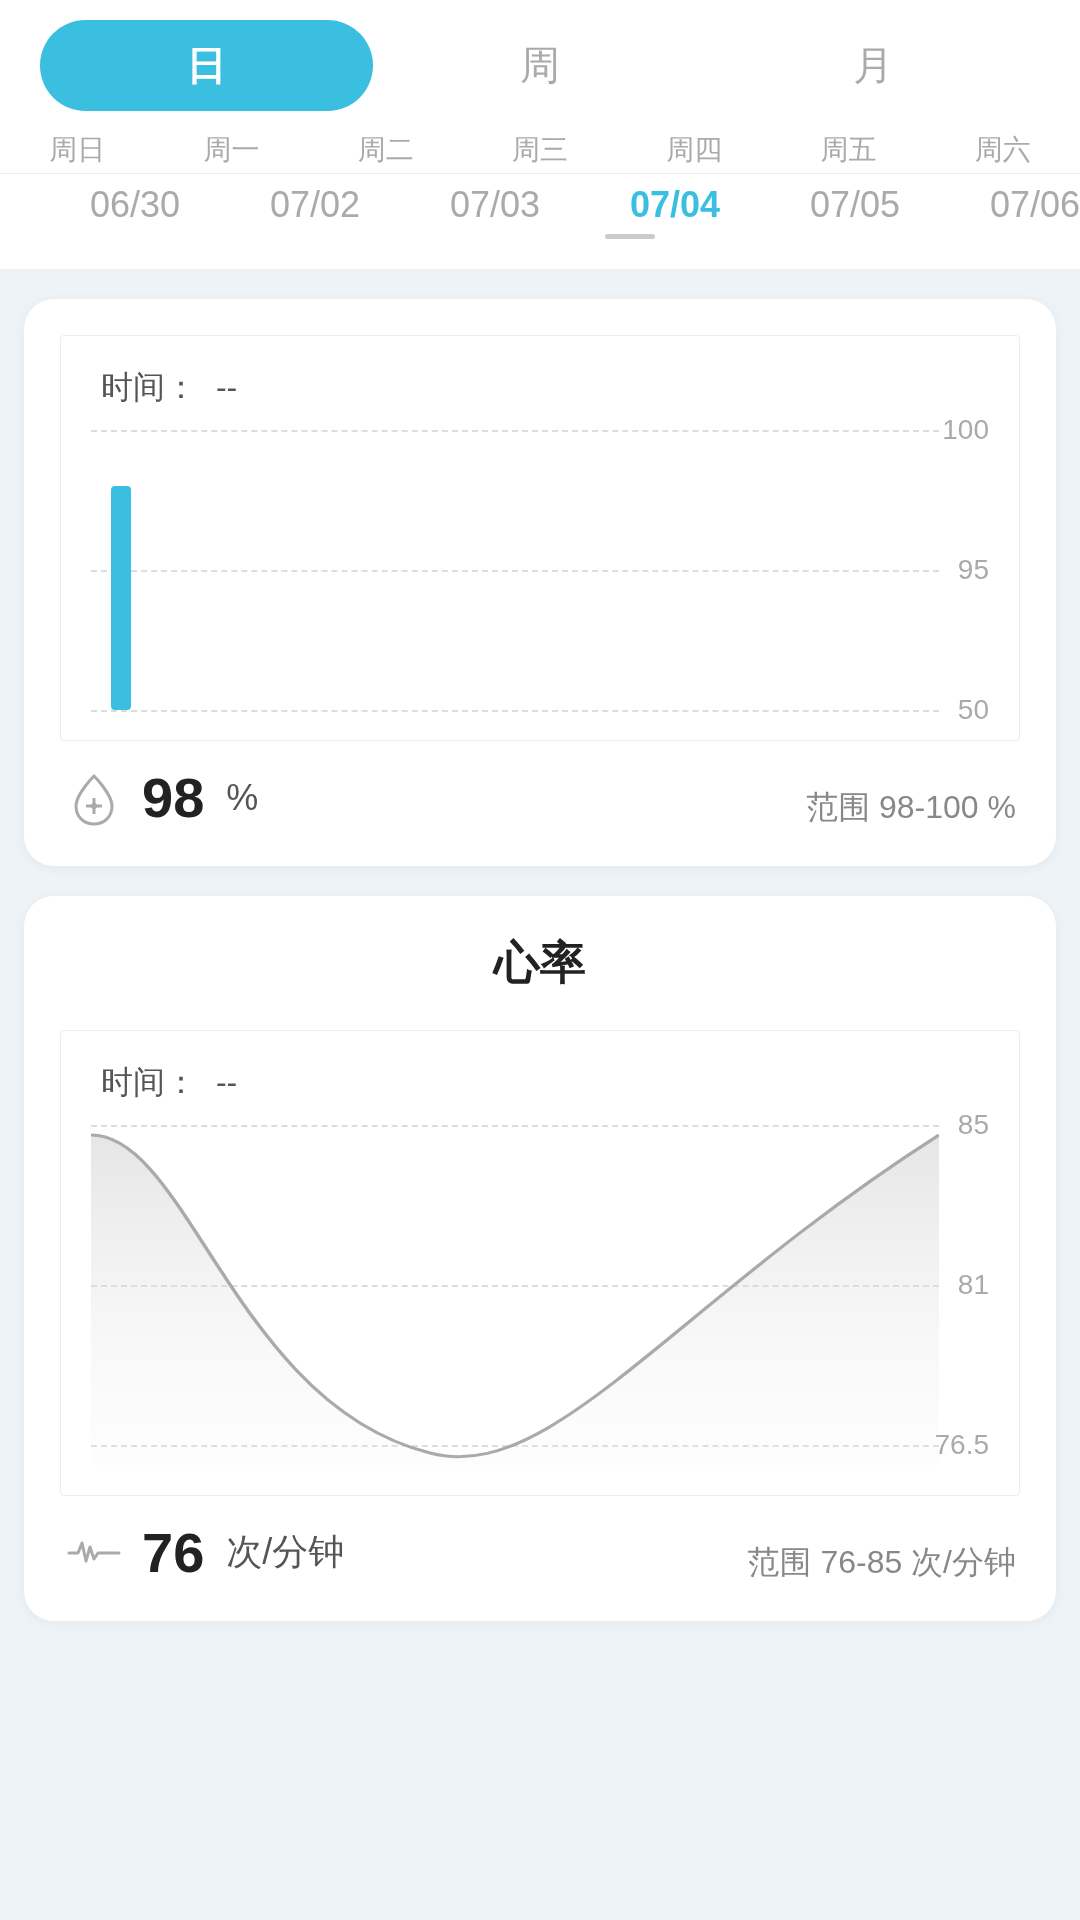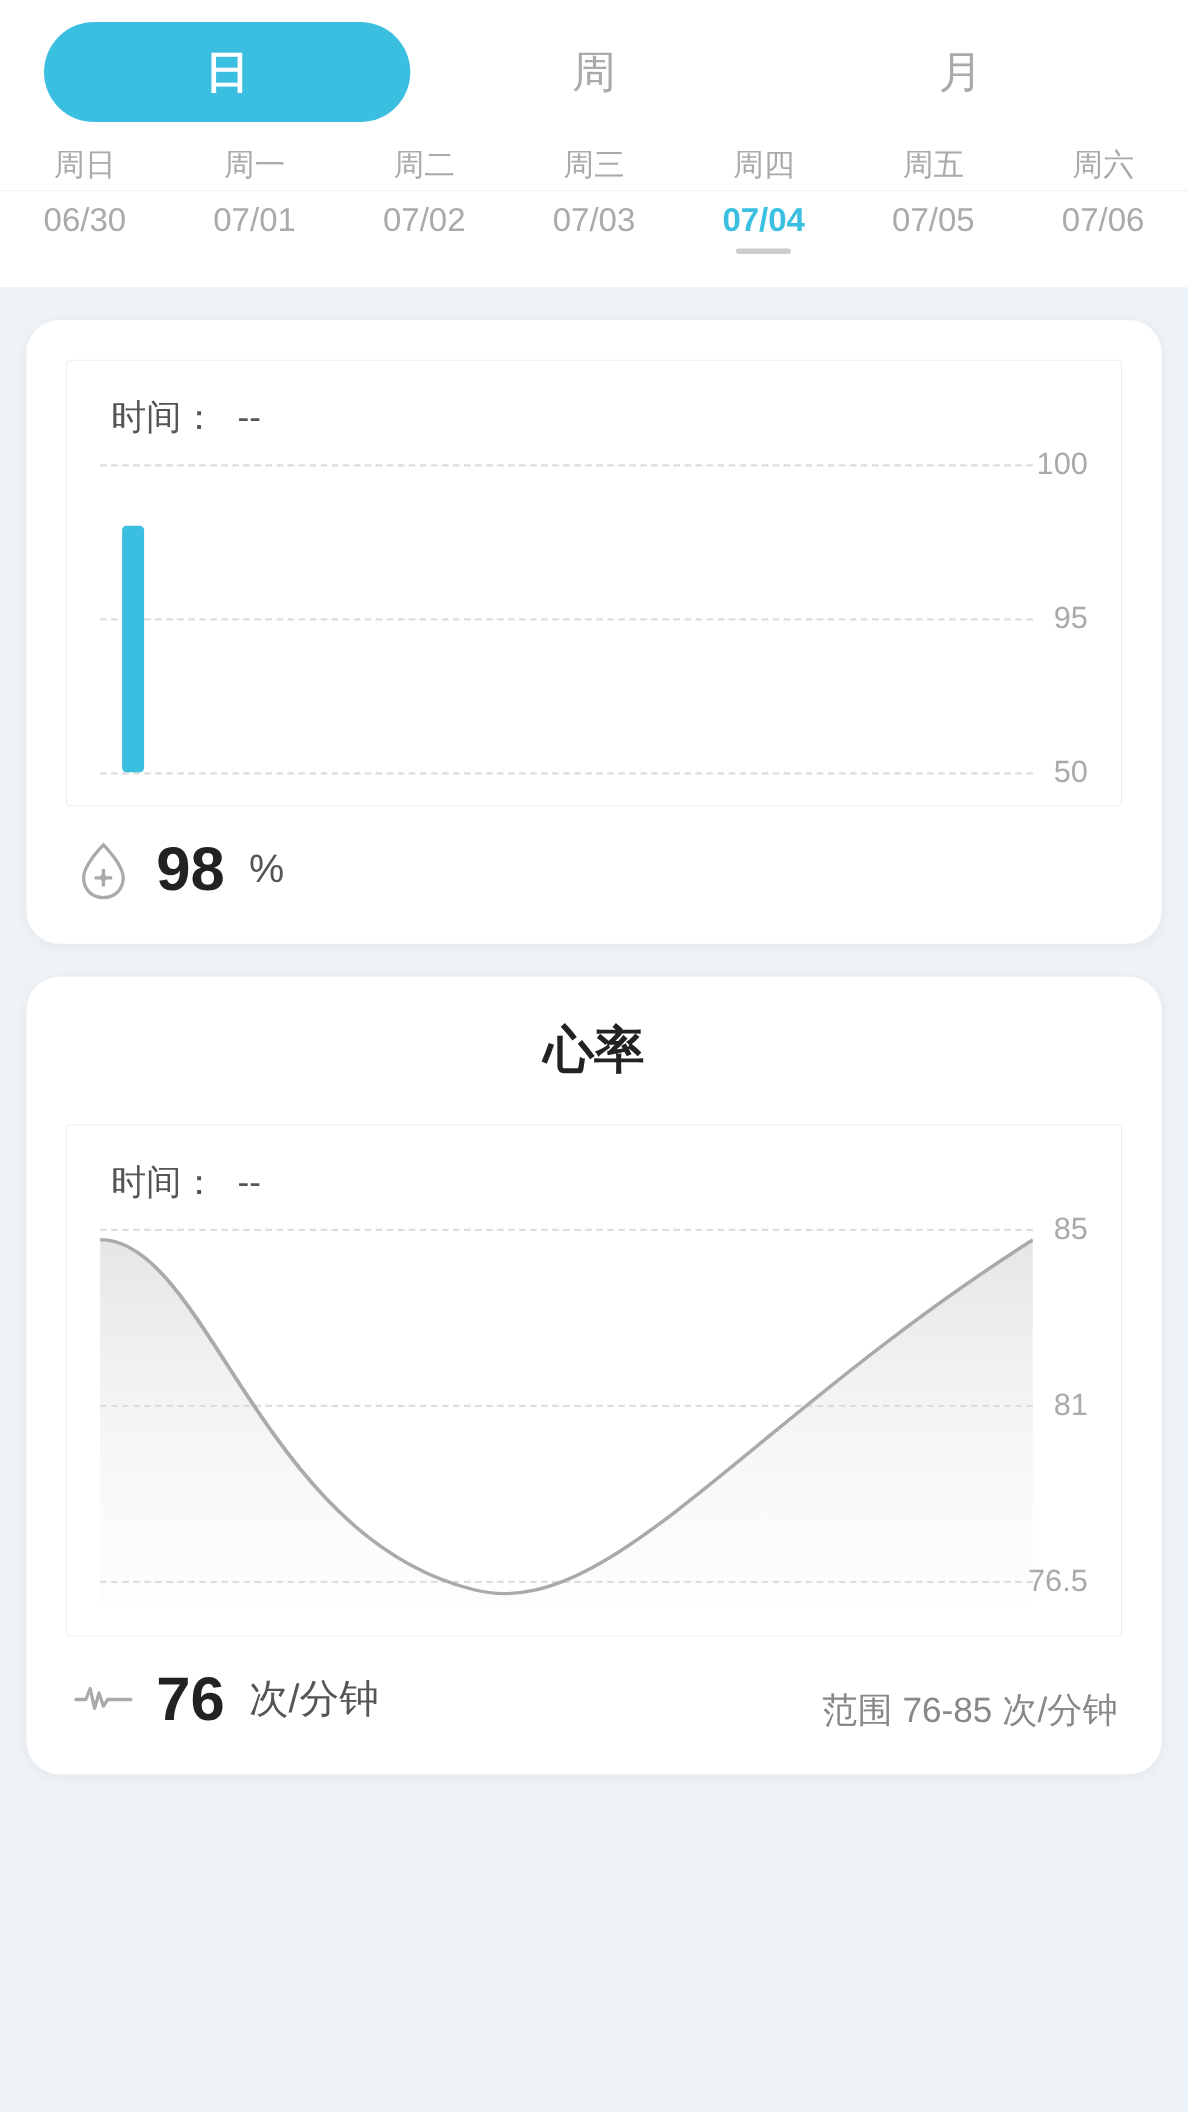--- a/index.html
+++ b/index.html
@@ -53,22 +53,22 @@
     
     .date-row {
       display: flex;
       justify-content: space-around;
       background: #fff;
       padding: 10px 0 20px;
       position: relative;
     }
     .date-cell {
       flex: 1;
-      text-align: center;
-      font-size: 30px;
+      text-align: right;
+      font-size: 36px;
       color: #aaa;
       padding-bottom: 10px;
       position: relative;
     }
     .date-cell.active {
       color: #3bbfe0;
       font-weight: 600;
     }
     .date-cell.active::after {
       content: '';
@@ -226,21 +226,20 @@
   <div class="week-cell">周一</div>
   <div class="week-cell">周二</div>
   <div class="week-cell">周三</div>
   <div class="week-cell">周四</div>
   <div class="week-cell">周五</div>
   <div class="week-cell">周六</div>
 </div>
 
 <div class="date-row">
   <div class="date-cell">06/30</div>
-  <div class="date-cell">07/01</div>
   <div class="date-cell">07/02</div>
   <div class="date-cell">07/03</div>
   <div class="date-cell active">07/04</div>
   <div class="date-cell">07/05</div>
   <div class="date-cell">07/06</div>
 </div>
 
 <div class="section-card">
   <div class="chart-area">
     <div class="chart-time-label">
@@ -267,20 +266,24 @@
     <div class="stats-left">
       <svg class="blood-drop-icon" viewBox="0 0 60 60" fill="none" xmlns="http://www.w3.org/2000/svg">
         <path d="M30 8 C30 8 12 26 12 38 C12 49 20 56 30 56 C40 56 48 49 48 38 C48 26 30 8 30 8Z" stroke="#aaa" stroke-width="3" fill="none"></path>
         <line x1="22" y1="38" x2="38" y2="38" stroke="#aaa" stroke-width="3"></line>
         <line x1="30" y1="30" x2="30" y2="46" stroke="#aaa" stroke-width="3"></line>
         <circle cx="30" cy="38" r="3" fill="#aaa"></circle>
       </svg>
       <span class="stats-value">98</span>
       <span class="stats-unit">%</span>
     </div>
+    <div class="stats-range">
+      <span>范围</span>
+      <span>98-100 %</span>
+    </div>
   </div>
 </div>
 
 <div class="section-card">
   <div class="section-title">心率</div>
   <div class="chart-area">
     <div class="chart-time-label">
       <span>时间：</span>
       <span>--</span>
     </div>

